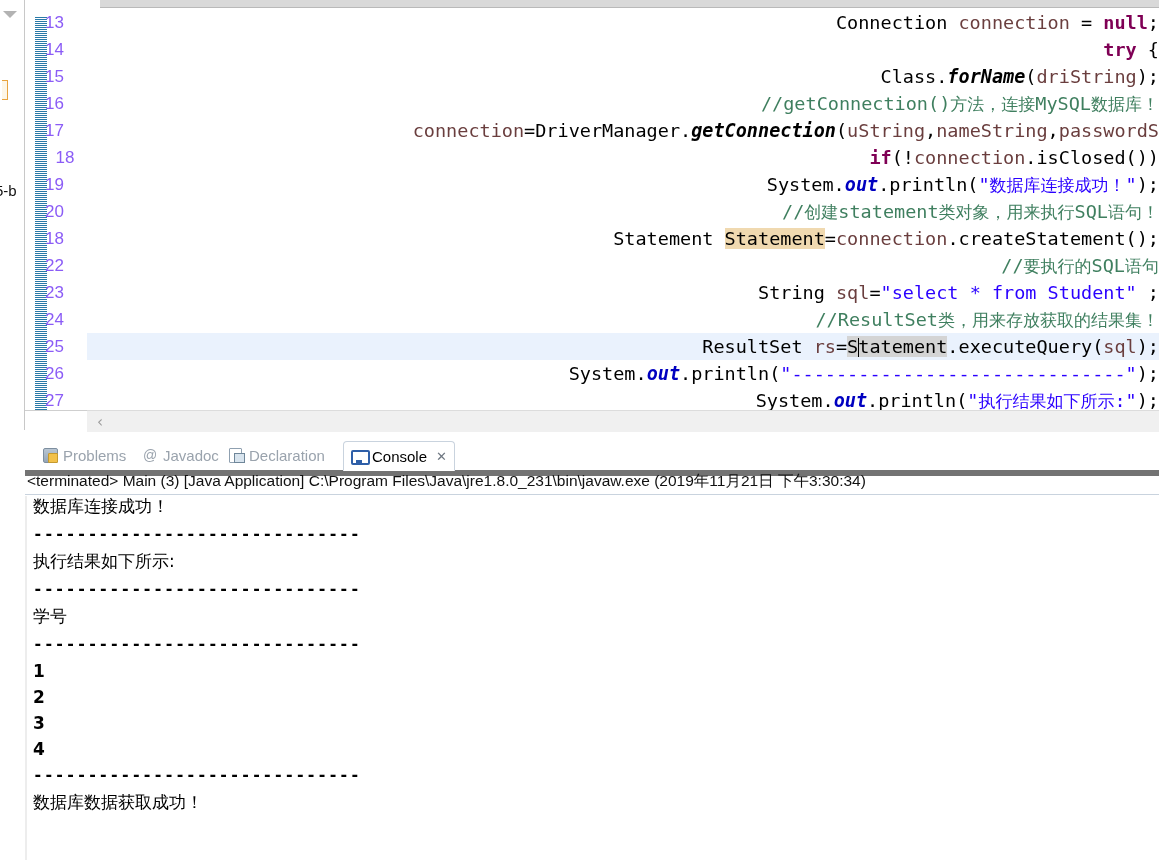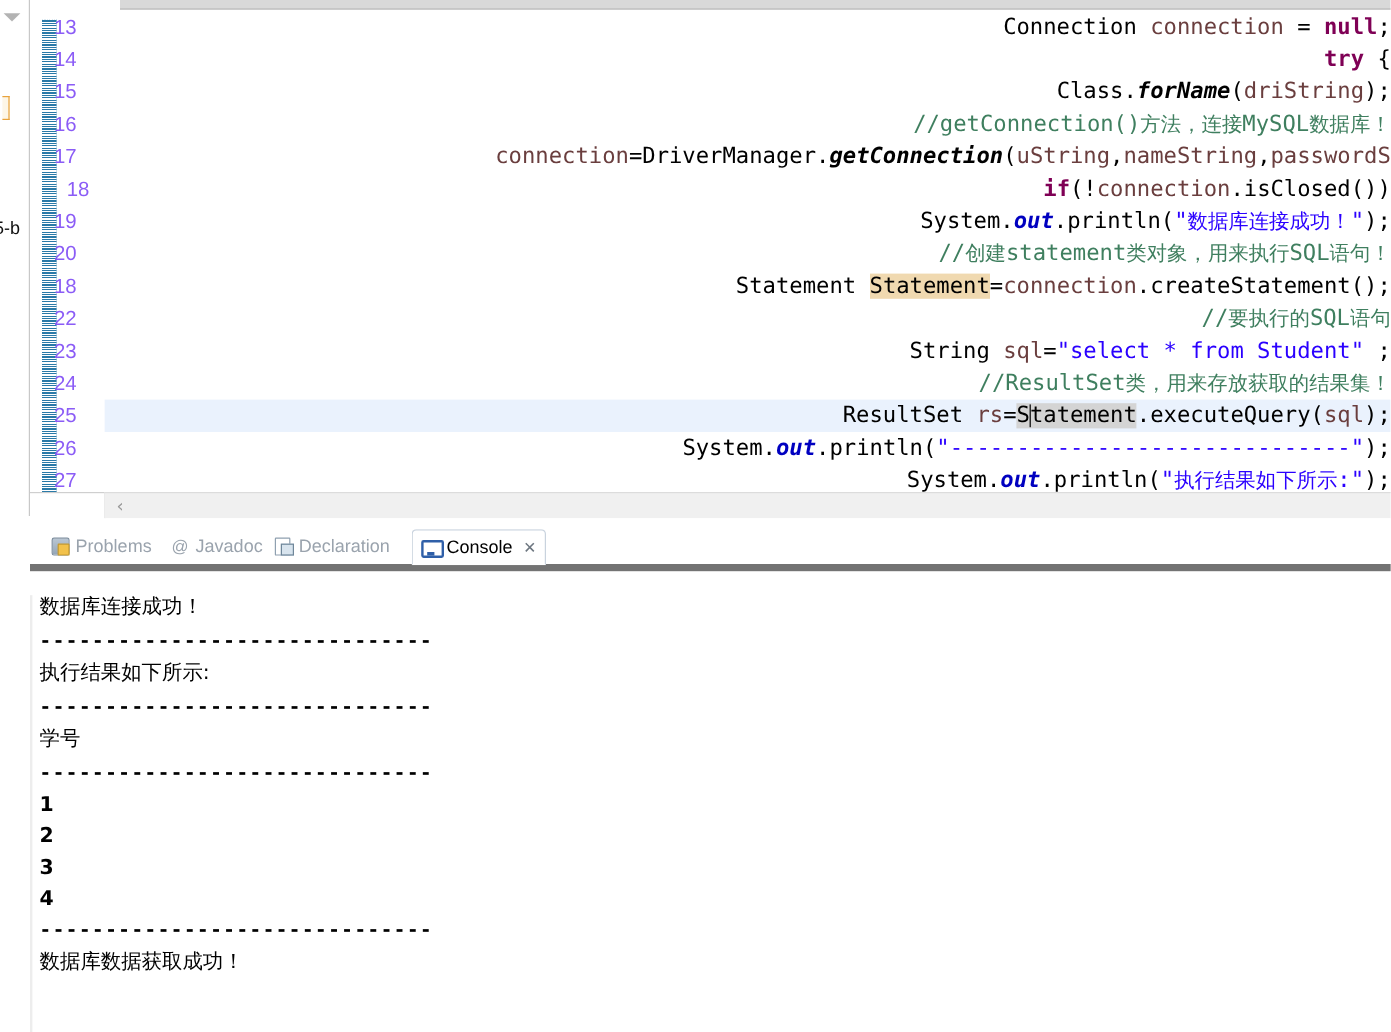--- a/index.html
+++ b/index.html
@@ -369,20 +369,21 @@
           <span class="ticon icon-declaration"></span>
           <span>Declaration</span>
         </div>
         <div class="tab active" style="left: 318px;">
           <span class="ticon icon-console"></span>
           <span>Console</span>
           <span class="close-x">✕</span>
         </div>
       </div>
 
+    <div id="console-header">&lt;terminated&gt; Main (3) [Java Application] C:\Program Files\Java\jre1.8.0_231\bin\javaw.exe (2019年11月21日 下午3:30:34)</div>
 
     <div id="console-body">
         <div class="out-line " style="top: 0px;">数据库连接成功！</div>
         <div class="out-line mono" style="top: 28px;">------------------------------</div>
         <div class="out-line " style="top: 55px;">执行结果如下所示:</div>
         <div class="out-line mono" style="top: 83px;">------------------------------</div>
         <div class="out-line " style="top: 110px;">学号</div>
         <div class="out-line mono" style="top: 138px;">------------------------------</div>
         <div class="out-line num" style="top: 165px;">1</div>
         <div class="out-line num" style="top: 191px;">2</div>

